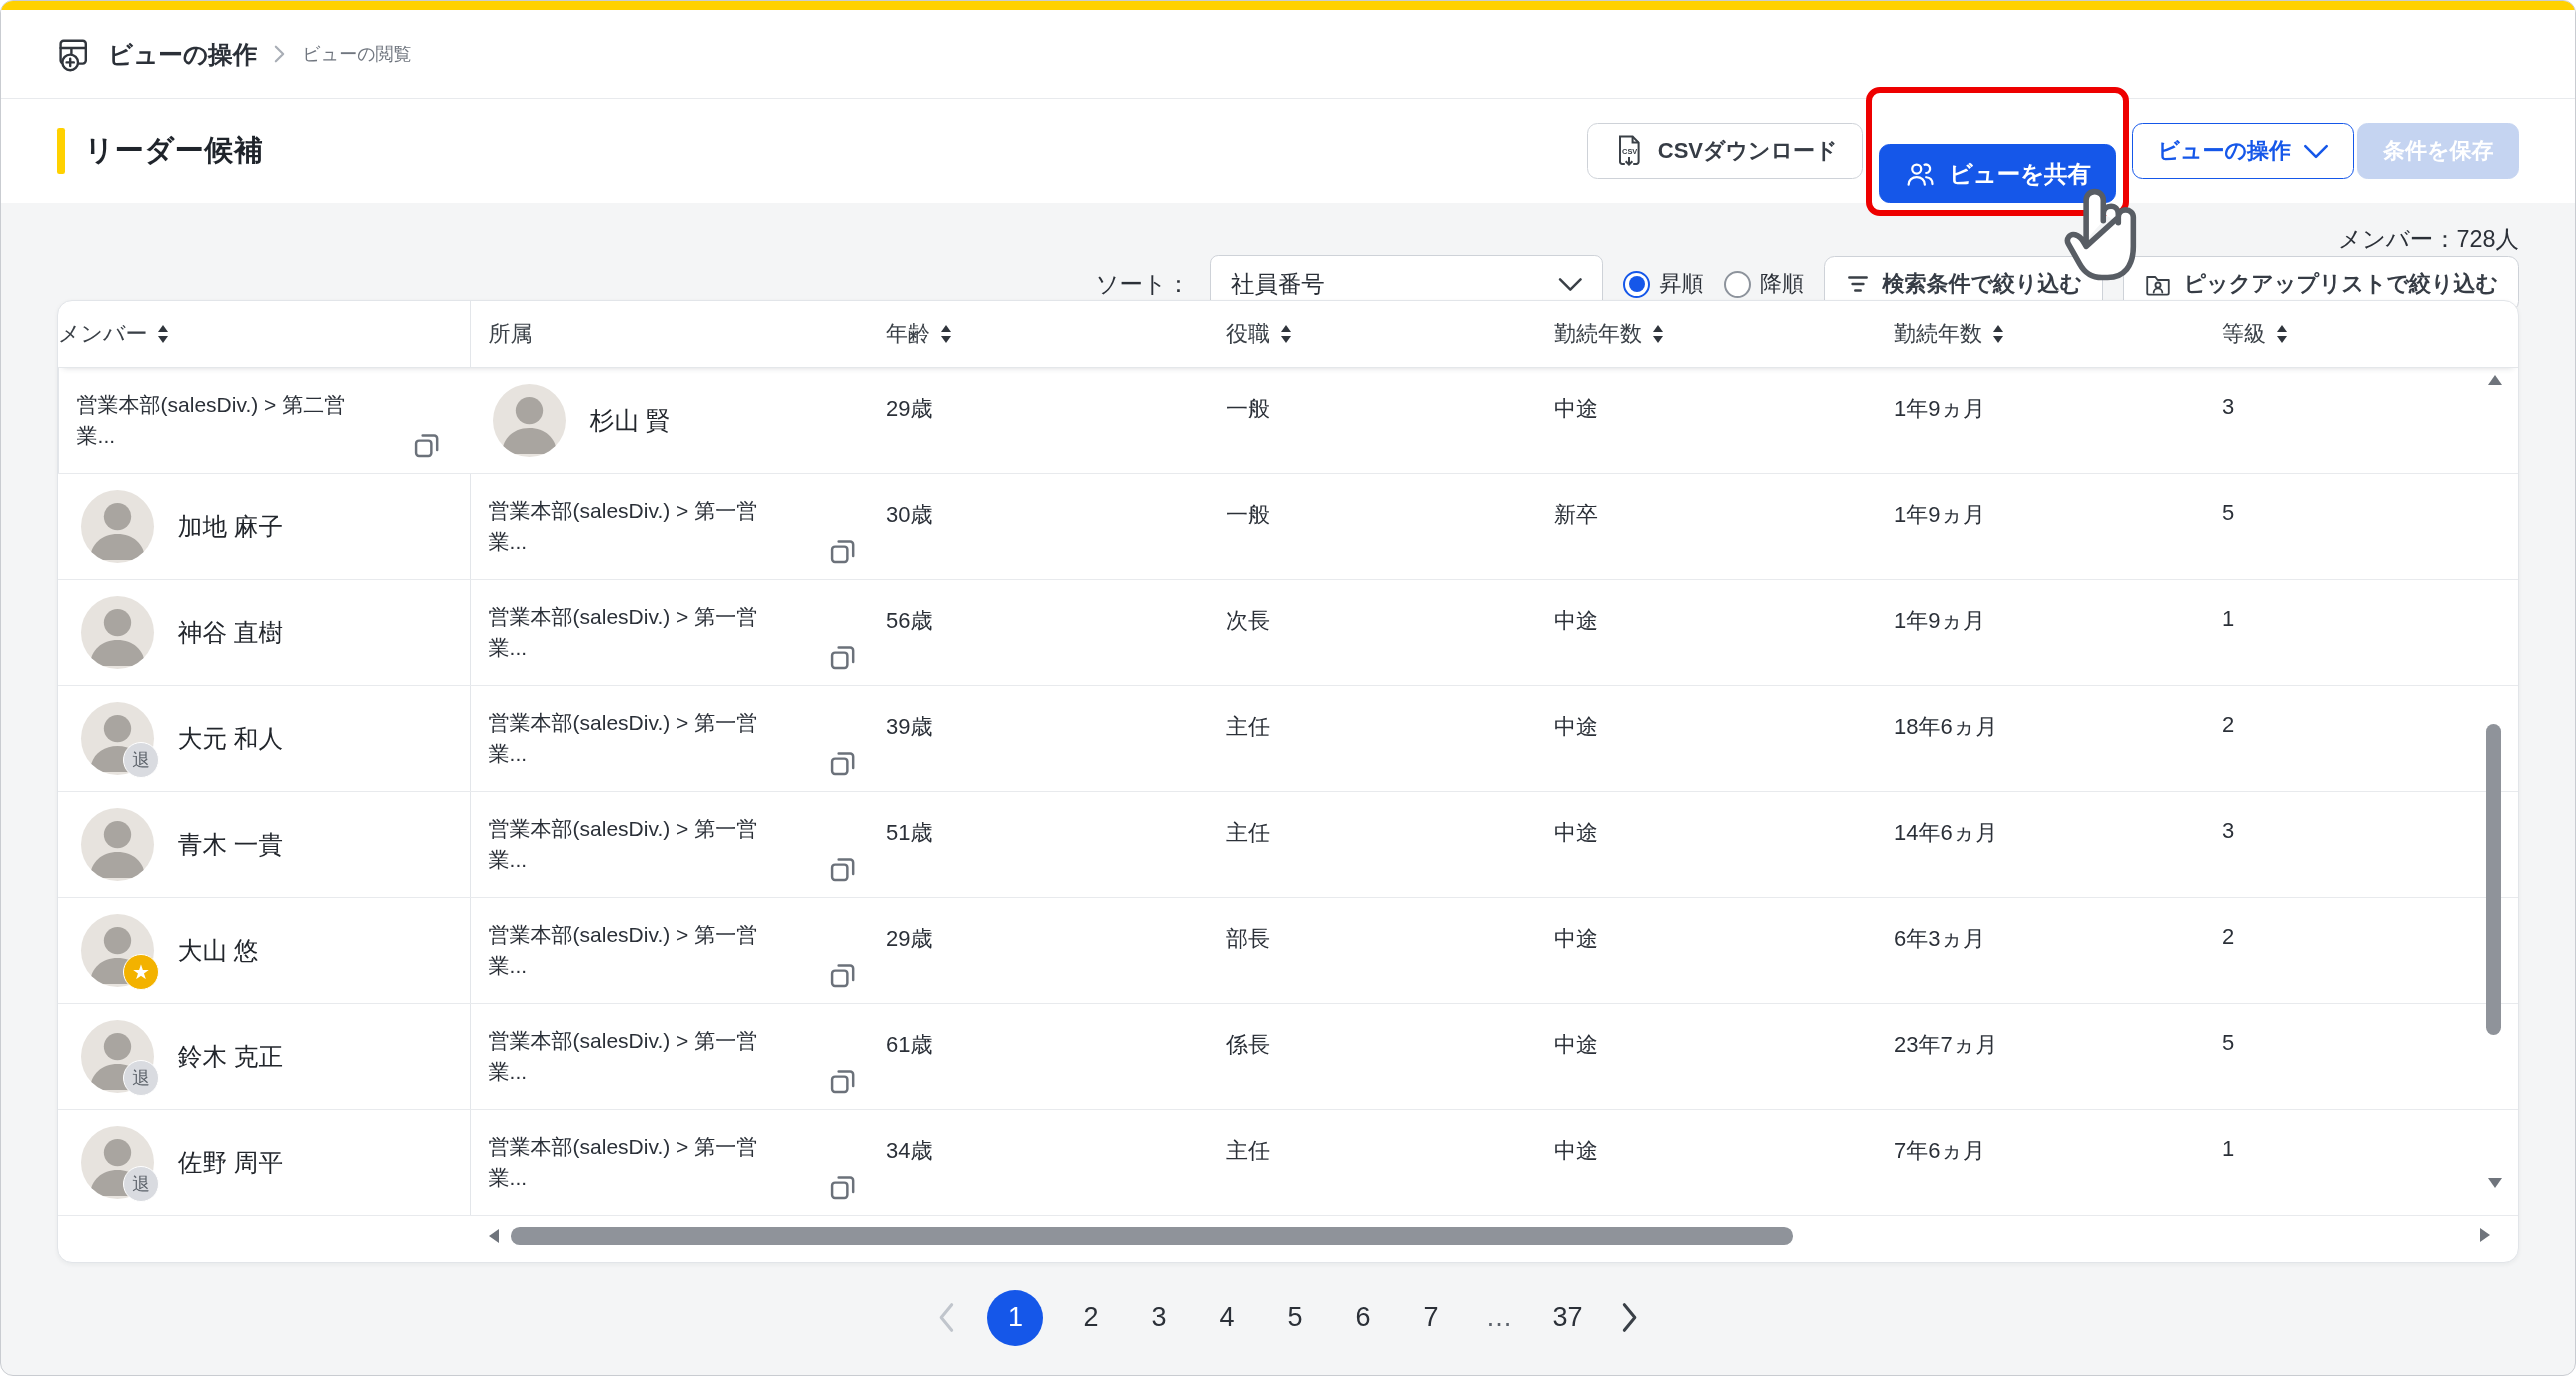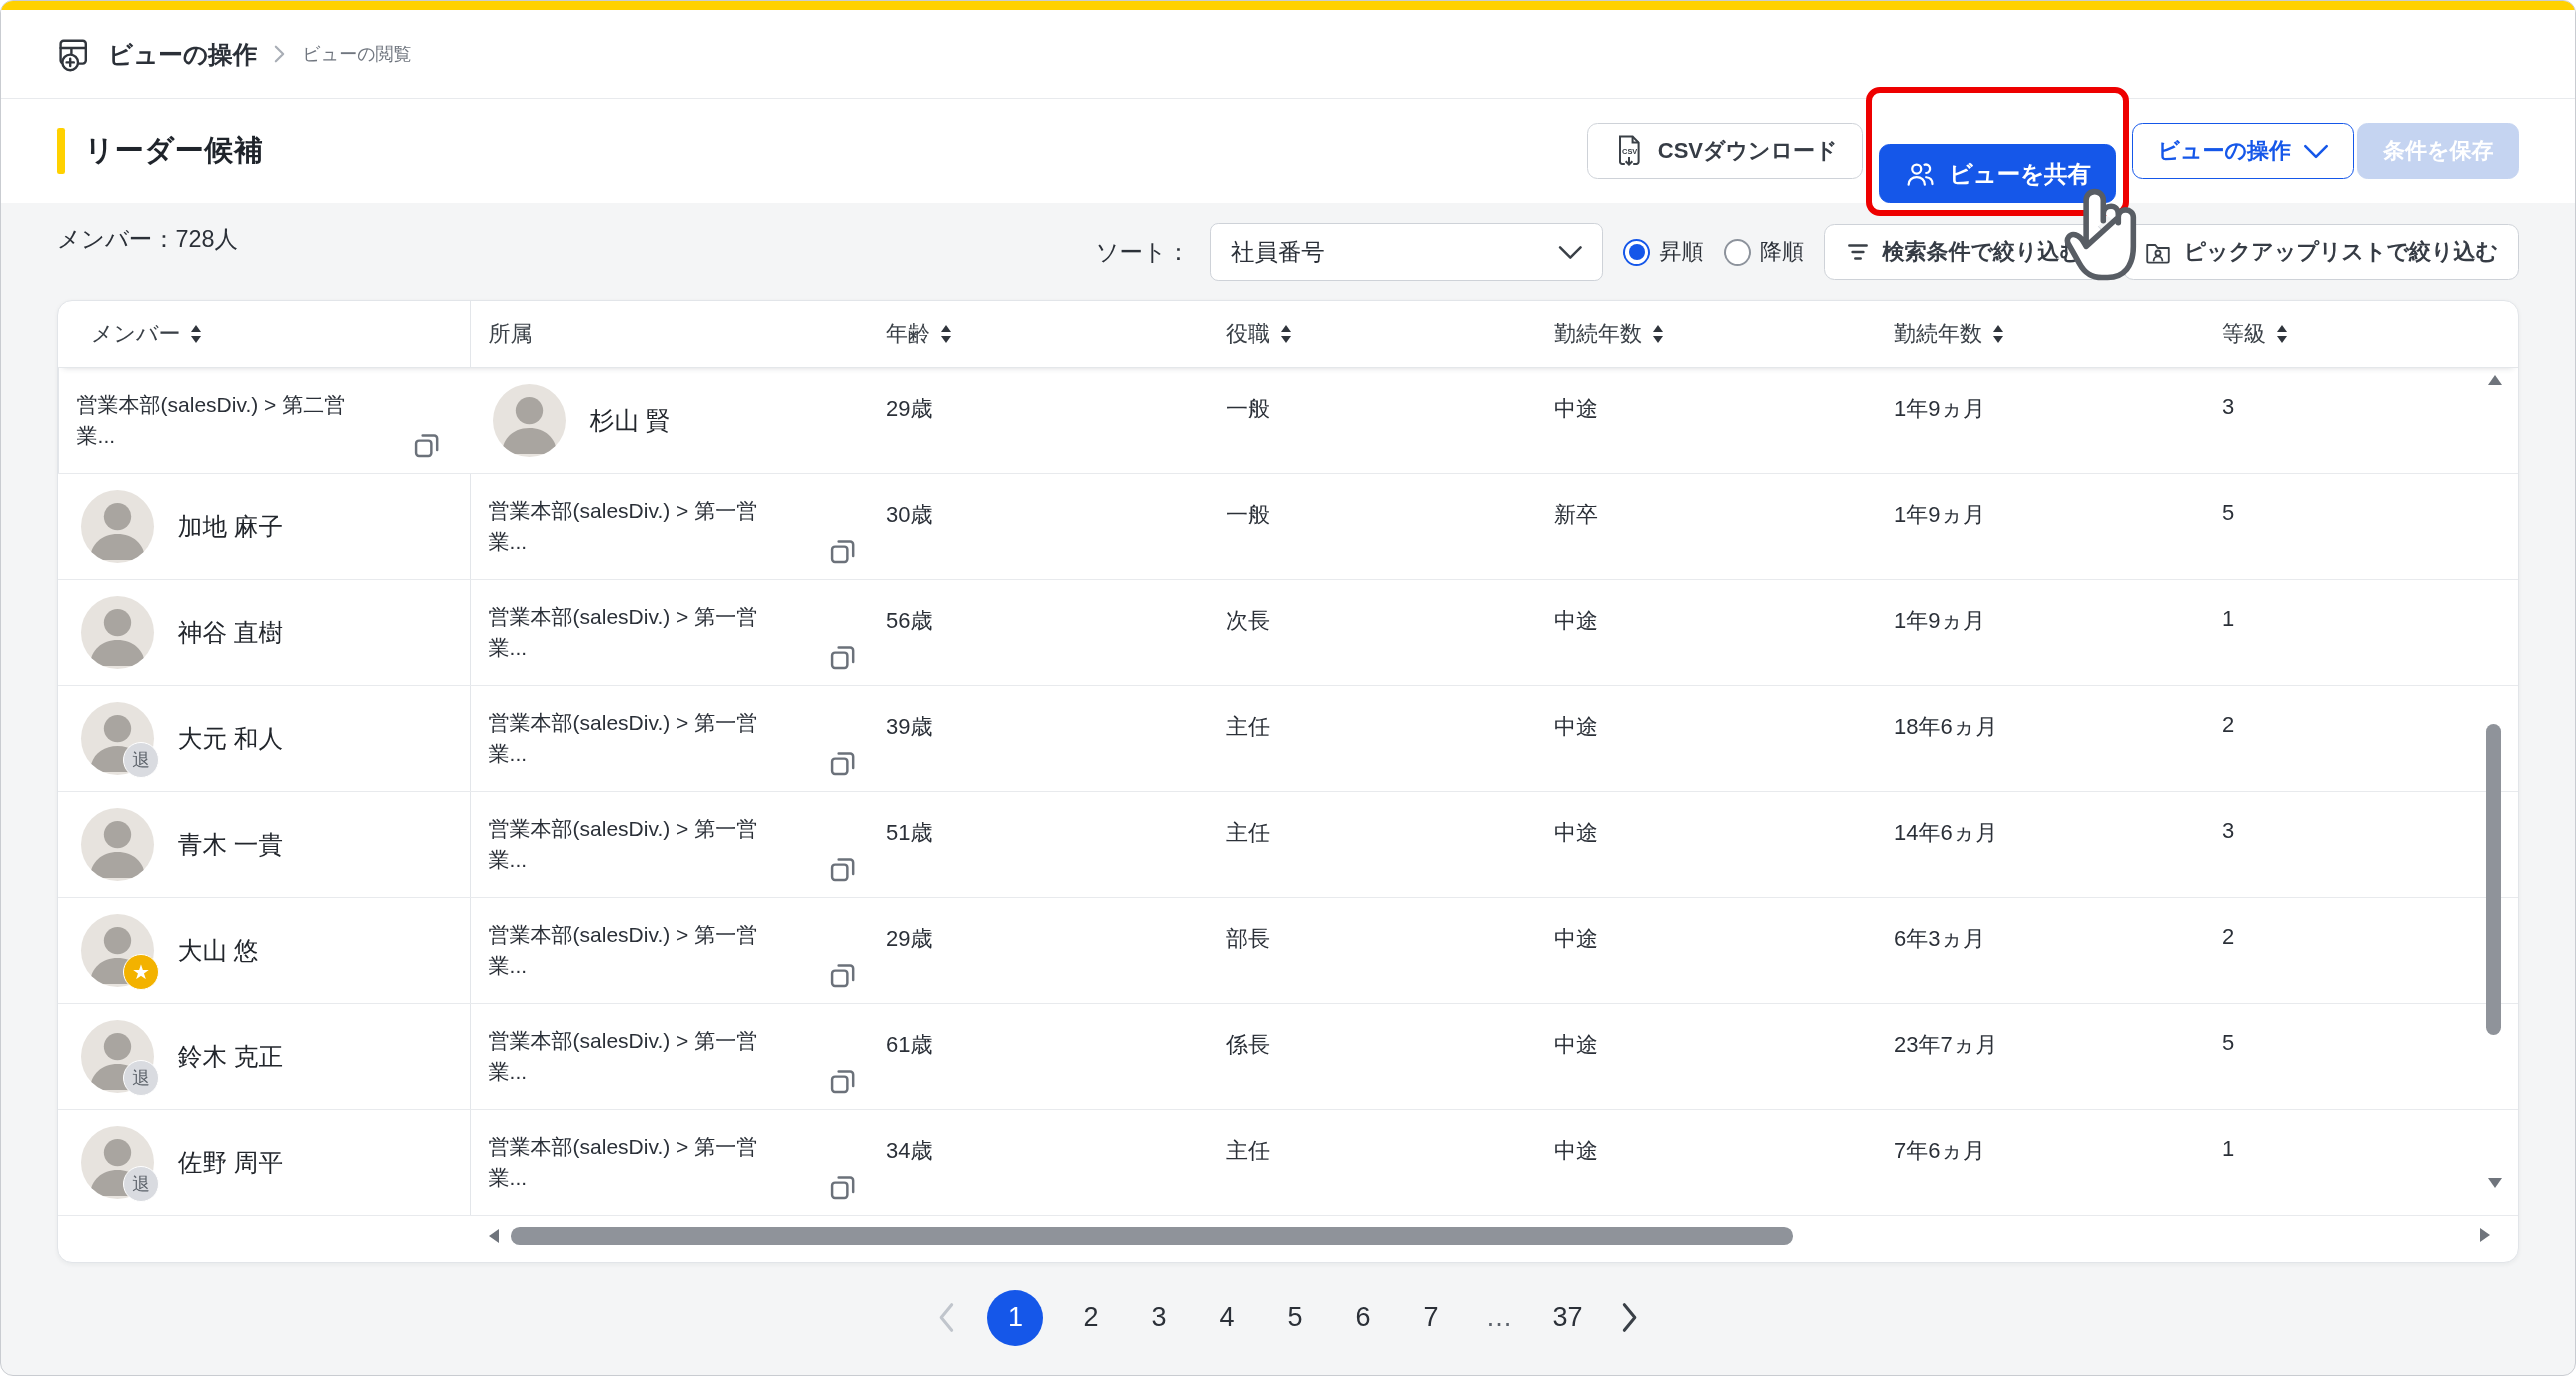--- a/index.html
+++ b/index.html
@@ -33,40 +33,40 @@
     border:1.2px solid var(--border);background:#fff;color:#363c45;font-family:inherit;}
   .btn svg{display:block;}
   .btn.primary{background:var(--blue);border-color:var(--blue);color:#fff;height:59px;font-size:23.4px;margin-top:45px;}
   .btn.outline{border-color:var(--blue);color:var(--blue);}
   .btn.disabled{background:#c5d4f1;border-color:#c5d4f1;color:#fff;cursor:default;}
   .share-highlight{position:relative;display:inline-flex;border:6.4px solid var(--red);
     border-radius:14px;padding:6.4px;background:#fff;}
   .cursor-svg{position:absolute;right:-23.4px;bottom:-75px;width:94px;height:103px;z-index:5;}
   
   .content{padding:0 56px;position:relative;}
-  .controls{margin-top:20px;height:59px;display:flex;align-items:flex-start;justify-content:space-between;}
+  .controls{margin-top:20px;height:59px;display:flex;align-items:flex-end;justify-content:space-between;flex-direction:column;}
   .member-count{font-size:23.4px;color:var(--ink);}
   .controls-right{display:flex;align-items:center;gap:20px;}
   .sort-label{font-size:23.4px;color:var(--ink);}
   .select{width:351px;height:56px;background:#fff;border:1.2px solid var(--border);border-radius:8.2px;
     display:flex;align-items:center;justify-content:space-between;padding:0 20px;font-size:23.4px;cursor:pointer;}
   .radio{display:inline-flex;align-items:center;gap:9.4px;font-size:22px;cursor:pointer;}
   .rdot{width:27px;height:27px;border-radius:50%;border:2.3px solid #8d939c;background:#fff;
     box-sizing:border-box;position:relative;flex:none;}
   .radio.checked .rdot{border:2.9px solid var(--blue);}
   .radio.checked .rdot::after{content:"";position:absolute;inset:3.5px;border-radius:50%;background:var(--blue);}
   .btn.tool{font-weight:600;padding:0 20px;}
   
   .card{margin-top:17.6px;height:961px;background:#fff;border:1.2px solid #e2e5e9;border-radius:15px;
     position:relative;box-shadow:0 1.2px 4.7px rgba(20,30,40,.05);overflow:hidden;}
   .grid{display:grid;grid-template-columns:412px 416px 340px 328px 340px 328px 1fr 53px;}
   .thead{height:66px;align-items:center;border-bottom:1.2px solid #e4e7ea;
     box-shadow:0 4.7px 5.9px -4.7px rgba(40,50,60,.18);position:relative;z-index:2;}
   .hcell{display:flex;align-items:center;font-size:22px;color:var(--ink2);}
-  .hcell:first-child{padding-left:33px;}
+  .hcell:first-child{}
   .hcell.bordered{border-left:1.2px solid #e3e6ea;height:66px;padding-left:17.6px;}
   .sort{display:inline-flex;flex-direction:column;align-items:center;gap:4.1px;margin-left:10.5px;cursor:pointer;}
   .sort i{width:0;height:0;border-left:5.9px solid transparent;border-right:5.9px solid transparent;display:block;}
   .sort .up{border-bottom:7.6px solid #30353c;}
   .sort .down{border-top:7.6px solid #30353c;}
   .trow{height:105px;border-bottom:1.2px solid var(--line);position:relative;background:#fff;}
   .cell{font-size:22px;color:var(--ink);}
   .cell.member{display:flex;align-items:center;gap:23.4px;padding-left:23.4px;}
   .avatar{width:73px;height:73px;border-radius:50%;background:#e7e3de;position:relative;flex:none;}
   .avatar svg{position:absolute;inset:0;width:100%;height:100%;border-radius:50%;overflow:hidden;}

